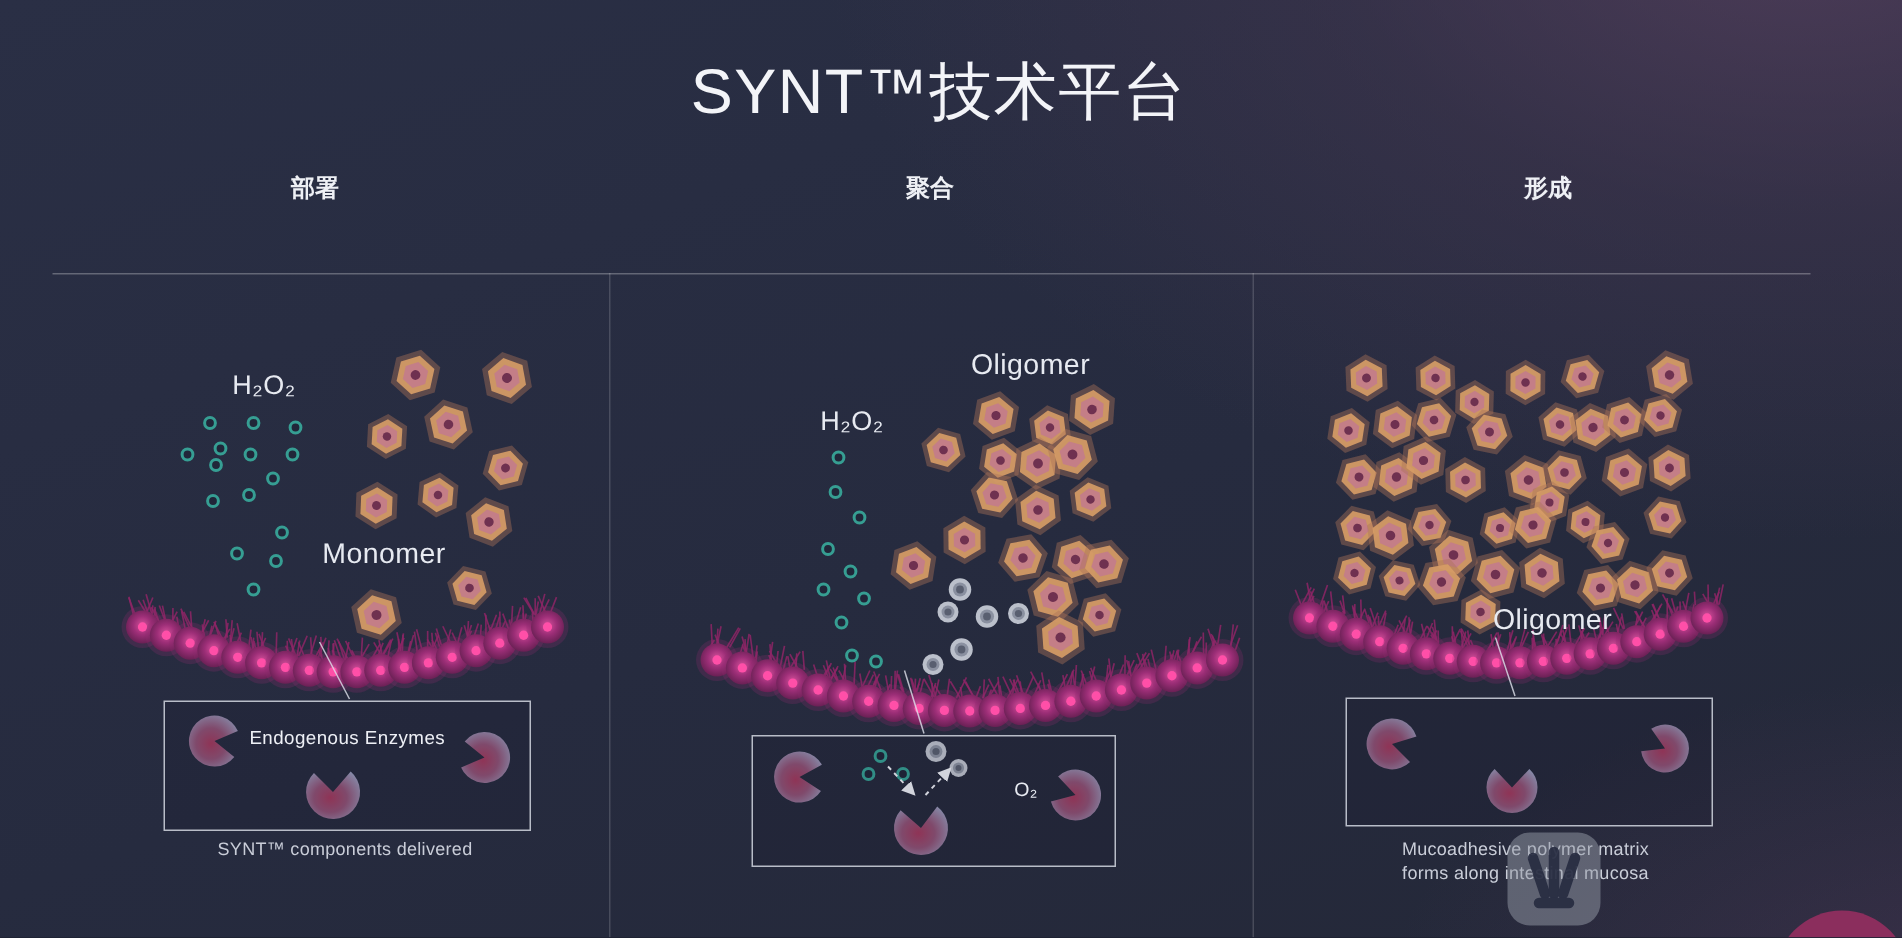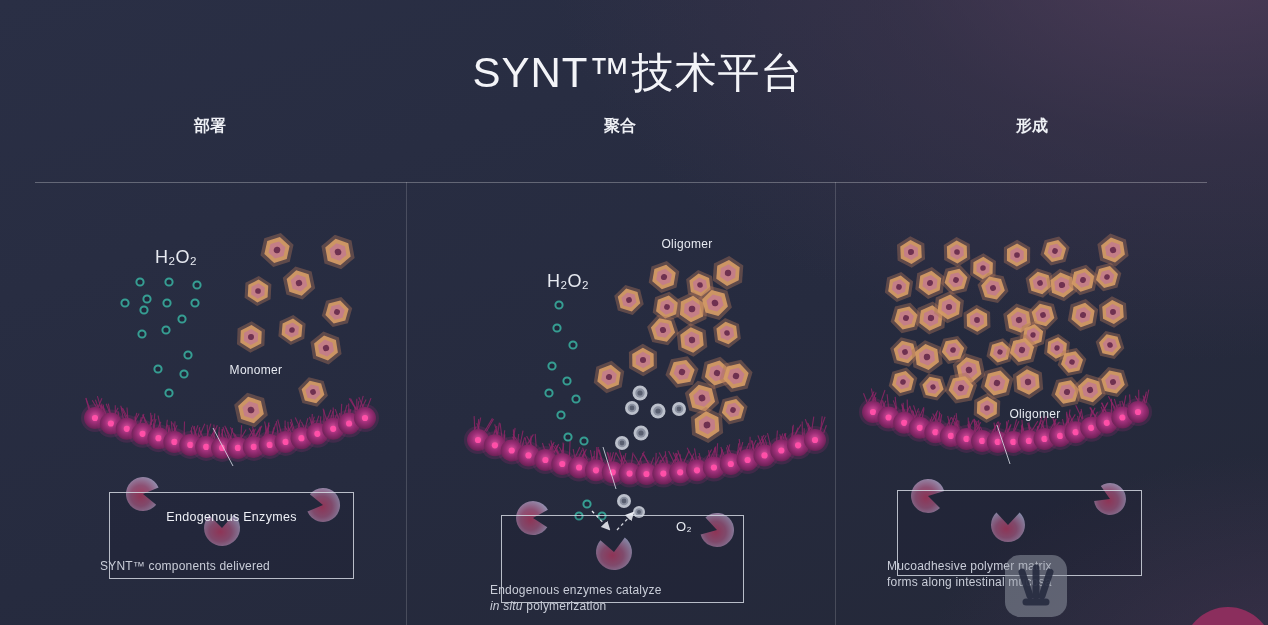--- a/index.html
+++ b/index.html
@@ -6,45 +6,45 @@
   .stage{
     position:relative;width:1268px;height:625px;overflow:hidden;
     background:
       radial-gradient(1000px 640px at 95% -10%, rgba(101,70,103,.62) 0%, rgba(72,56,82,.42) 32%, rgba(38,43,63,0) 66%),
       radial-gradient(620px 360px at 103% 108%, rgba(84,58,94,.45) 0%, rgba(38,43,63,0) 62%),
       linear-gradient(160deg,#2a2f45 0%,#262b3f 55%,#242838 100%);
     font-family:"Liberation Sans","DejaVu Sans",sans-serif;color:#e9ebf2;
   }
   .page-title{
     position:absolute;left:622px;top:57px;transform:translate(-50%,-50%);
-    font-size:42px;font-weight:500;letter-spacing:1px;color:#f3f4f8;white-space:nowrap;margin:16px;
+    font-size:42px;font-weight:500;letter-spacing:1px;color:#f3f4f8;white-space:nowrap;margin:4px;
   }
   .colhead{
     position:absolute;top:126px;transform:translate(-50%,-50%);
     font-size:16px;font-weight:700;color:#eef0f5;white-space:nowrap;
   }
   .hline{position:absolute;left:35px;top:182px;width:1172px;height:1px;background:rgba(255,255,255,.28);}
   .vline{position:absolute;top:182px;width:1px;height:443px;background:rgba(255,255,255,.16);}
   #scene{position:absolute;left:0;top:0;}
   .scene-label{
     position:absolute;transform:translate(-50%,-50%);
-    font-size:12px;color:#e7eaf1;letter-spacing:.3px;white-space:nowrap;z-index:3;
+    font-size:19px;color:#e7eaf1;letter-spacing:.3px;white-space:nowrap;z-index:3;
   }
   .formula{font-size:18px;}
   .o2{font-size:13px;margin-left:28px;}
   .enzyme-box{
     position:absolute;border:1px solid rgba(223,227,236,.8);
-    background:rgba(10,14,30,.10);z-index:2;margin-top:25px;
+    background:rgba(10,14,30,.10);z-index:2;
   }
   .box-label{
     position:absolute;left:50%;top:24px;transform:translate(-50%,-50%);
     font-size:12.5px;color:#eef0f6;letter-spacing:.3px;white-space:nowrap;
   }
   .caption{
-    position:absolute;font-size:12px;line-height:1.34;
+    position:absolute;text-align:center;font-size:12px;line-height:1.34;
     color:#c9cdd8;letter-spacing:.2px;z-index:2;
   }
   .watermark{position:absolute;left:0;top:0;width:100%;height:100%;pointer-events:none;z-index:5;}
   .wm-logo{position:absolute;left:1004px;top:554px;}
   .wm-text{
     position:absolute;left:1082px;top:561px;font-size:56px;line-height:1;
     font-weight:600;letter-spacing:5px;color:rgba(150,155,168,.55);white-space:nowrap;
   }
 </style>
 </head>
@@ -1156,24 +1156,20 @@
 
   <div class="enzyme-box" style="left:109px;top:467px;width:243px;height:85px">
     <span class="box-label">Endogenous Enzymes</span>
   </div>
   <div class="enzyme-box" style="left:501px;top:490px;width:241px;height:86px"></div>
   <div class="enzyme-box" style="left:897px;top:465px;width:243px;height:84px"></div>
 
   <div class="caption" style="left:100px;top:558px;width:260px">
     <div>SYNT™ components delivered</div>
   </div>
-  <div class="caption" style="left:490px;top:582px;width:260px">
-    <div>Endogenous enzymes catalyze</div>
-    <div><em>in situ</em><span> polymerization</span></div>
-  </div>
   <div class="caption" style="left:887px;top:558px;width:260px">
     <div>Mucoadhesive polymer matrix</div>
     <div>forms along intestinal mucosa</div>
   </div>
 
   <div class="watermark">
     <svg class="wm-logo" width="64" height="64" viewBox="0 0 64 64">
       <rect x="1" y="1" width="62" height="62" rx="15" fill="rgba(150,155,168,.5)"></rect>
       <g stroke="#262b40" stroke-width="7" stroke-linecap="round" fill="none" opacity=".9">
         <path d="M18 18 L26 42"></path>

